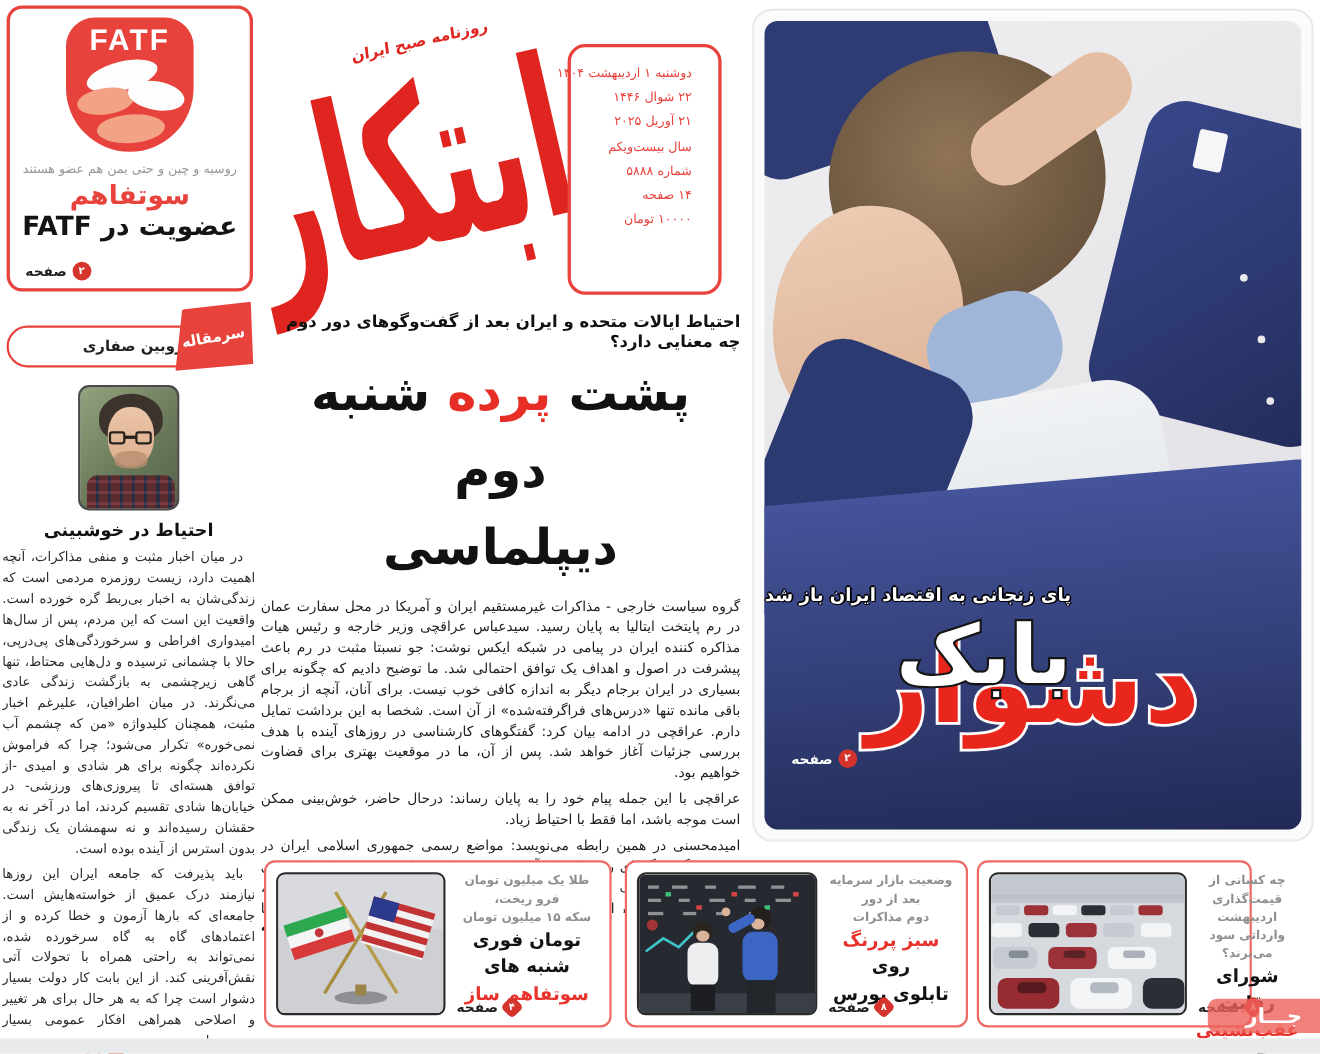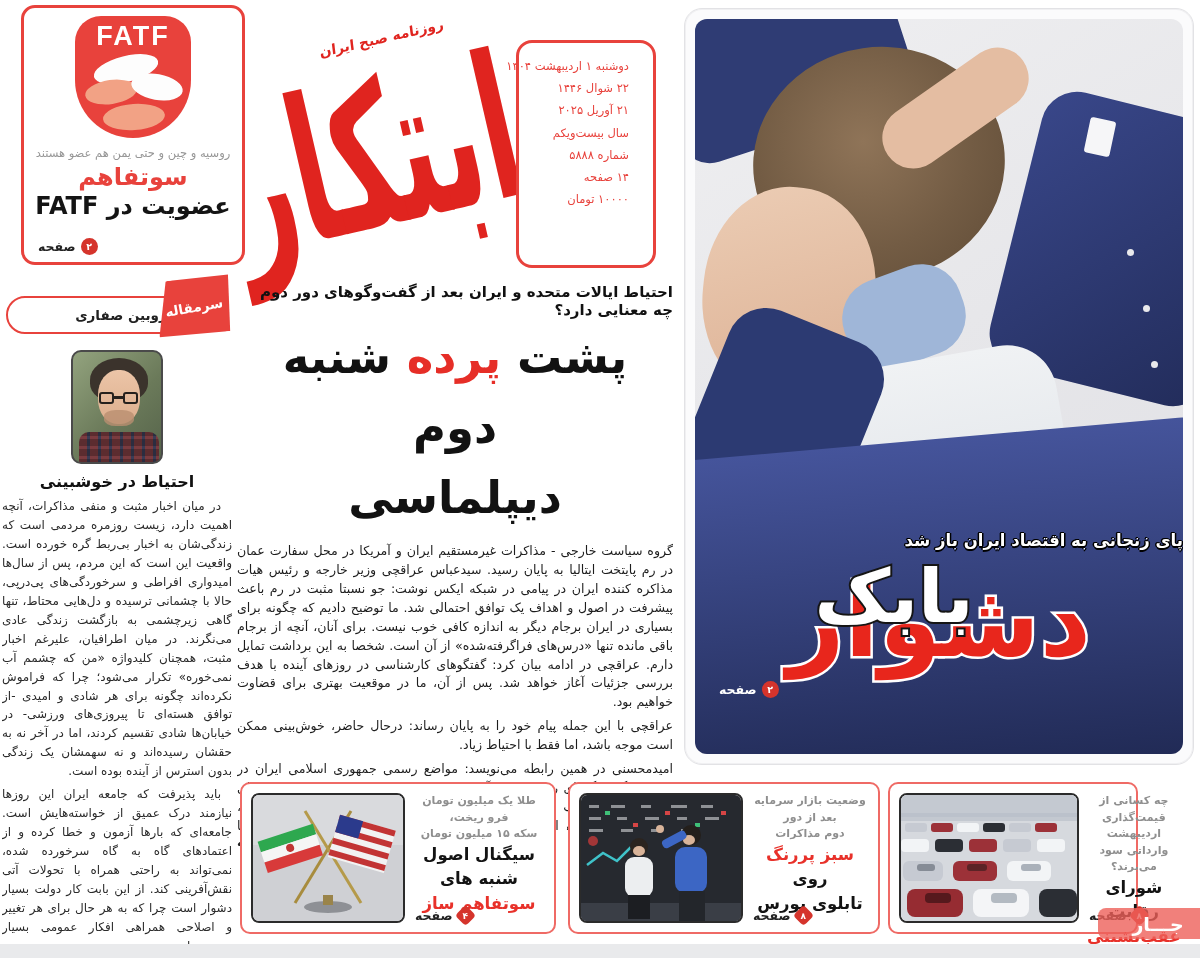--- a/index.html
+++ b/index.html
@@ -1,21 +1,21 @@
 <!DOCTYPE html>
 <html lang="fa" dir="rtl"><head>
 <meta charset="utf-8">
 <style>
   * { box-sizing:border-box; margin:0; padding:0; }
   html,body { width:1200px; height:958px; }
   body { font-family:"DejaVu Sans", sans-serif; background:#fff; position:relative; overflow:hidden; direction:rtl; }
   .abs { position:absolute; }
 
   
-  .fatf-box { left:6px; top:5px; width:224px; height:260px; border:3px solid #e8423c; border-radius:14px; text-align:center; background:#fff;margin-left:15px; }
+  .fatf-box { left:6px; top:5px; width:224px; height:260px; border:3px solid #e8423c; border-radius:14px; text-align:center; background:#fff; }
   .fatf-logo { position:relative; width:116px; height:122px; margin:8px auto 2px; background:#e8423c; border-radius:26px 26px 58px 58px; overflow:hidden; }
   .fatf-logo .wordmark { color:#fff; font-family:"Liberation Sans", sans-serif; font-weight:bold; font-size:27px; letter-spacing:2px; margin-top:5px; display:block; }
   .wave { position:absolute; border-radius:50%; }
   .w1 { left:18px; top:40px; width:66px; height:26px; background:#fdfdfd; transform:rotate(-14deg); }
   .w2 { left:10px; top:64px; width:52px; height:24px; background:#f2a285; transform:rotate(-8deg); }
   .w3 { left:56px; top:58px; width:52px; height:26px; background:#fdfdfd; transform:rotate(10deg); }
   .w4 { left:28px; top:88px; width:62px; height:26px; background:#f2a285; transform:rotate(-4deg); }
   .fatf-kicker { color:#969696; font-size:11.5px; margin-top:8px; }
   .fatf-red { color:#e8423c; font-weight:bold; font-size:24px; margin-top:3px; }
   .fatf-black { color:#141414; font-weight:bold; font-size:24px; margin-top:1px; }
@@ -74,21 +74,21 @@
   .b-arm { left:178px; top:58px; width:165px; height:62px; background:#e4bda2; border-radius:34px; transform:rotate(-35deg); }
   .b-face { left:8px; top:168px; width:172px; height:212px; background:linear-gradient(160deg,#eccdb5,#dcb093); border-radius:48%; transform:rotate(6deg); }
   .b-collar { left:148px; top:252px; width:122px; height:92px; background:#9fb6d8; border-radius:40px; transform:rotate(-20deg); }
   .b-jr { left:318px; top:88px; width:224px; height:284px; background:linear-gradient(135deg,#39478a,#222c5a); border-radius:36px; transform:rotate(14deg); }
   .b-tag { left:392px; top:100px; width:26px; height:36px; background:#f6f6f8; border-radius:3px; transform:rotate(12deg); }
   .b-btn { width:7px; height:7px; border-radius:50%; background:#e9e9ec; }
   .btn1 { left:432px; top:230px; } .btn2 { left:448px; top:286px; } .btn3 { left:456px; top:342px; }
   .b-shirt { left:128px; top:338px; width:244px; height:202px; background:linear-gradient(#f0f2f4,#dfe3e8); border-radius:50px; transform:rotate(-10deg); }
   .b-fold { left:-6px; top:298px; width:164px; height:262px; background:#2c3a72; border-radius:40px; transform:rotate(22deg); }
   .b-bottom { left:-44px; top:420px; width:584px; height:364px; background:linear-gradient(#45549b,#1e2750); border-radius:40px; transform:rotate(-5deg); }
-  .photo-caption { position:absolute; left:0; right:0; top:512px; text-align:right; color:#fff; font-weight:bold; font-size:16.5px; z-index:4;
+  .photo-caption { position:absolute; left:0; right:0; top:512px; text-align:left; color:#fff; font-weight:bold; font-size:16.5px; z-index:4;
       text-shadow:-1.5px 0 #000, 1.5px 0 #000, 0 -1.5px #000, 0 1.5px #000, -1px -1px #000, 1px 1px #000; }
   .photo-head-red { position:absolute; left:0; right:0; top:548px; text-align:center; font-weight:bold; font-size:100px; line-height:1.1; color:#e8261c; z-index:2;
       -webkit-text-stroke:5px #ffffff; paint-order:stroke fill; letter-spacing:1px; }
   .photo-head-white { position:absolute; left:0; right:90px; top:534px; text-align:center; font-weight:bold; font-size:74px; color:#fff; z-index:3;
       -webkit-text-stroke:4px #151515; paint-order:stroke fill; }
   .photo-page { position:absolute; left:24px; top:662px; z-index:4; color:#fff; }
 
   
   .bbox { top:782px; height:152px; border:2px solid #ef6a65; border-radius:10px; background:#fff; display:flex; direction:ltr; padding:9px; gap:8px; }
   .bb-gold { left:240px; width:316px; }
@@ -240,21 +240,21 @@
       </g>
       <ellipse cx="75" cy="112" rx="24" ry="6" fill="#8e9095"></ellipse>
       <rect x="70" y="100" width="10" height="10" fill="#9a844a"></rect>
     </svg>
   </div>
   <div class="bb-txt">
     <div class="bb-kicker">
       <span>طلا یک میلیون تومان فرو ریخت،</span><br>
       <span>سکه ۱۵ میلیون تومان</span>
     </div>
-    <div class="bb-line">سیگنال اصول</div>
+    <div class="bb-line">تومان فوری</div>
     <div class="bb-line">شنبه های</div>
     <div class="bb-line red">سوتفاهم ساز</div>
     <div class="bb-page pagerow">
       <span>صفحه</span>
       <span class="diamond">
           <span>۴</span>
         </span>
     </div>
   </div>
 </div>

